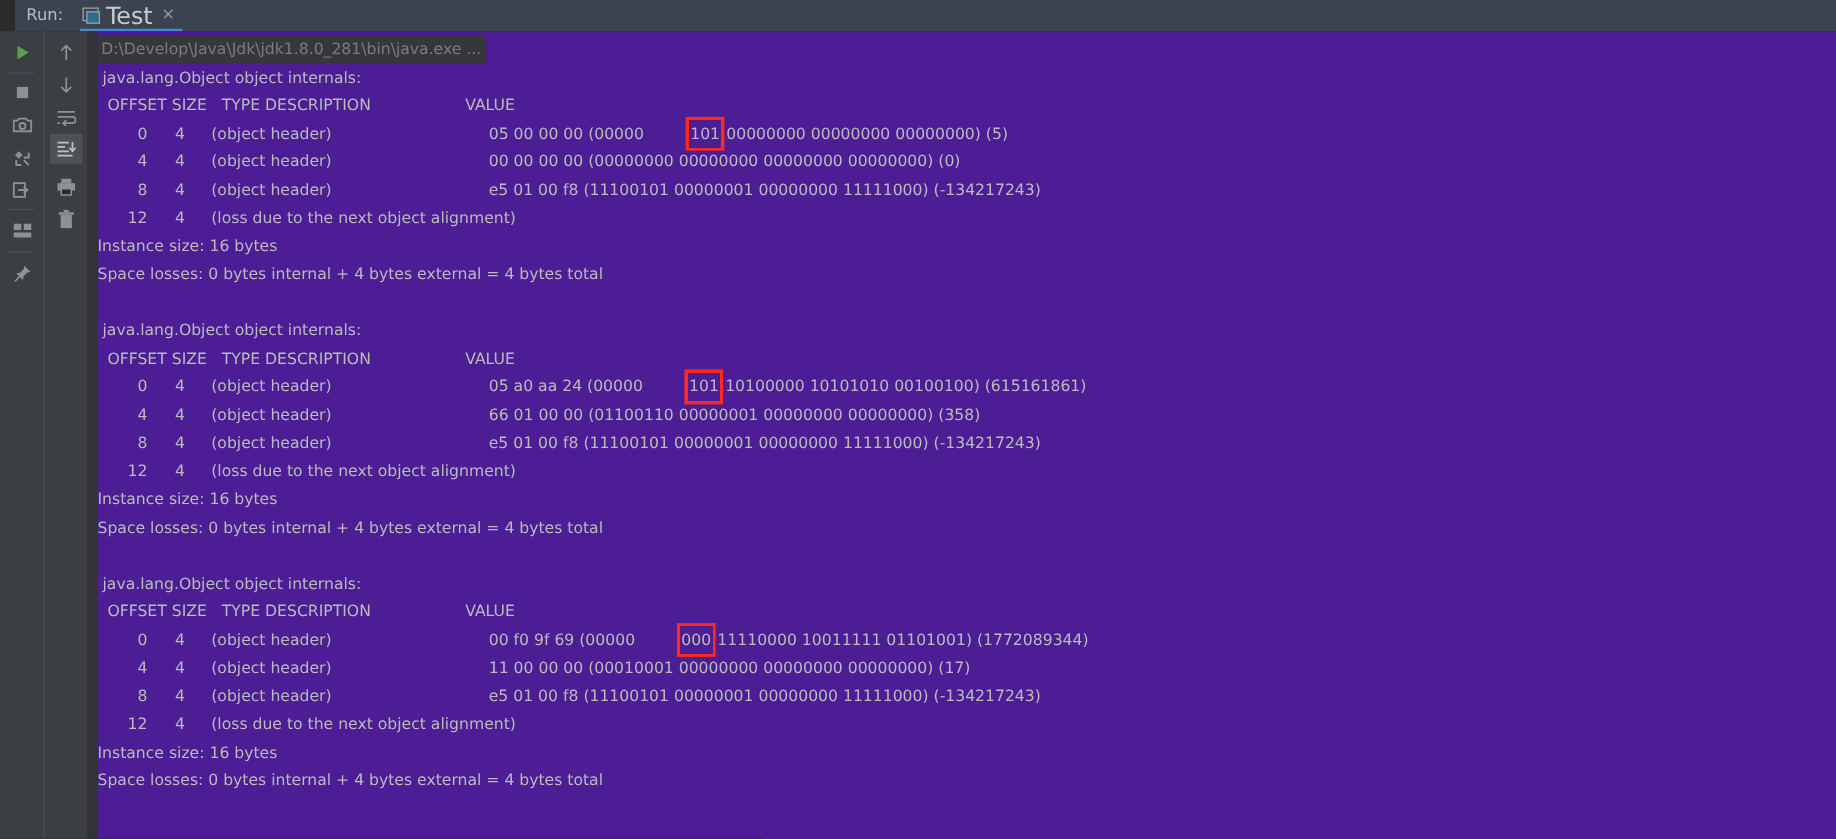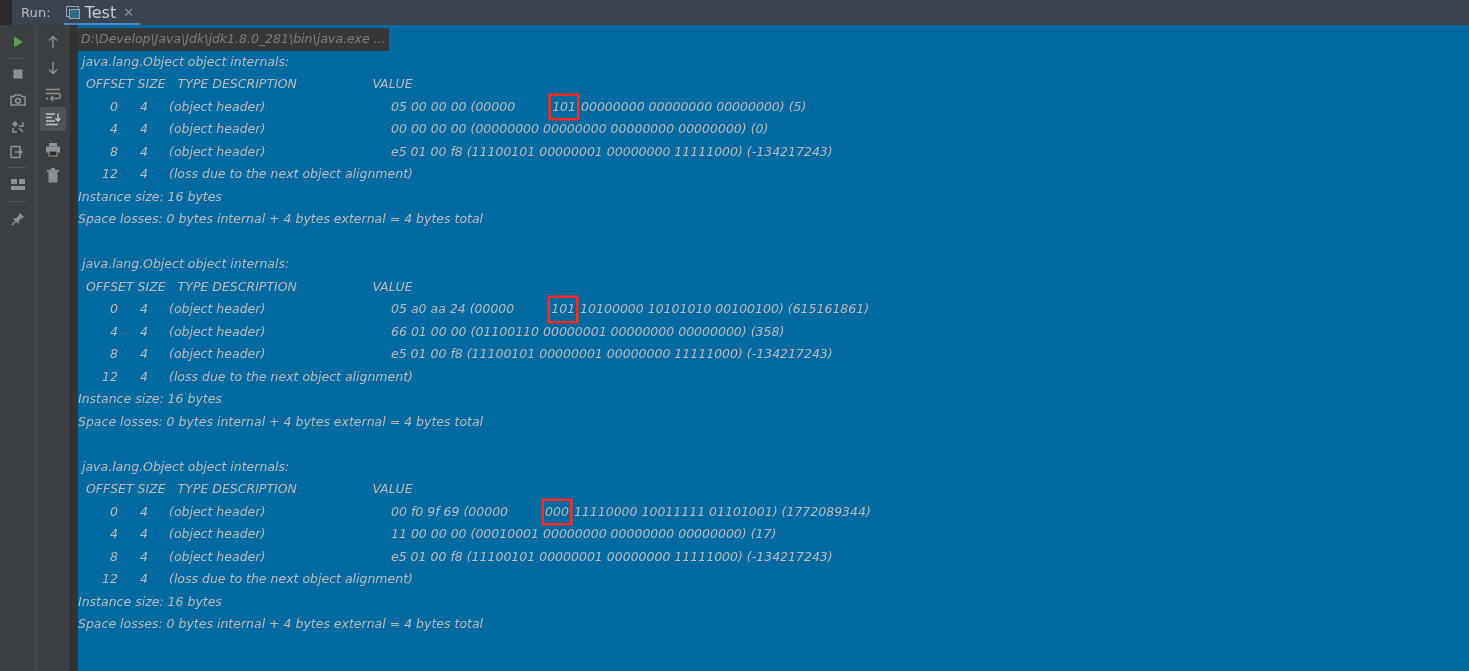--- a/index.html
+++ b/index.html
@@ -22,41 +22,41 @@
   .tab{
     position:relative;display:flex;align-items:center;height:25px;
     margin-left:13px;padding:0 6px 0 2px;
   }
   .tab-underline{
     position:absolute;left:0;bottom:0;height:2px;width:100%;background:#4A88C7;
   }
   .tab-icon{width:13px;height:13px;position:relative;margin-right:6px;flex:none;}
   .tab-icon .outer{position:absolute;left:0;top:0;width:11px;height:9px;border:1.5px solid #9aa3ad;}
   .tab-icon .inner{position:absolute;left:3px;top:3px;width:9px;height:8px;border:1.5px solid #9aa3ad;background:#2F6C86;}
-  .tab-title{color:#C7CCD1;font-size:16px;}
+  .tab-title{color:#C7CCD1;font-size:19px;}
   .tab-close{color:#8a9099;font-size:13px;margin-left:7px;line-height:1;}
 
   
   .gutter{
     position:absolute;left:0;top:25px;width:70px;height:646px;background:#3C3F41;
     display:flex;
   }
   .gutcol{width:35px;height:100%;position:relative;}
   .gutcol.second{border-left:1px solid #4a4d4f;width:34px;}
   .gicon{
     position:absolute;left:50%;transform:translateX(-50%);
     width:22px;height:22px;display:flex;align-items:center;justify-content:center;
   }
   .gsep{position:absolute;left:7px;width:20px;height:1px;background:#4f5254;}
   .gicon.sel{background:#4E5254;border-radius:2px;width:26px;height:24px;}
 
   
   .console{
     position:absolute;left:70px;top:25px;width:1399px;height:646px;
-    background:#0369a1;overflow:hidden;font-style:italic;
+    background:#4c1d95;overflow:hidden;
   }
   .cgutter{
     position:absolute;left:0;top:0;width:8px;height:646px;background:#313335;
   }
   .ctext{
     position:absolute;left:8px;top:0;width:1391px;height:646px;
     font-family:"DejaVu Sans","Liberation Sans",sans-serif;
     font-size:12.5px;color:#BBBBBB;
     padding-top:3px;
     white-space:pre;

